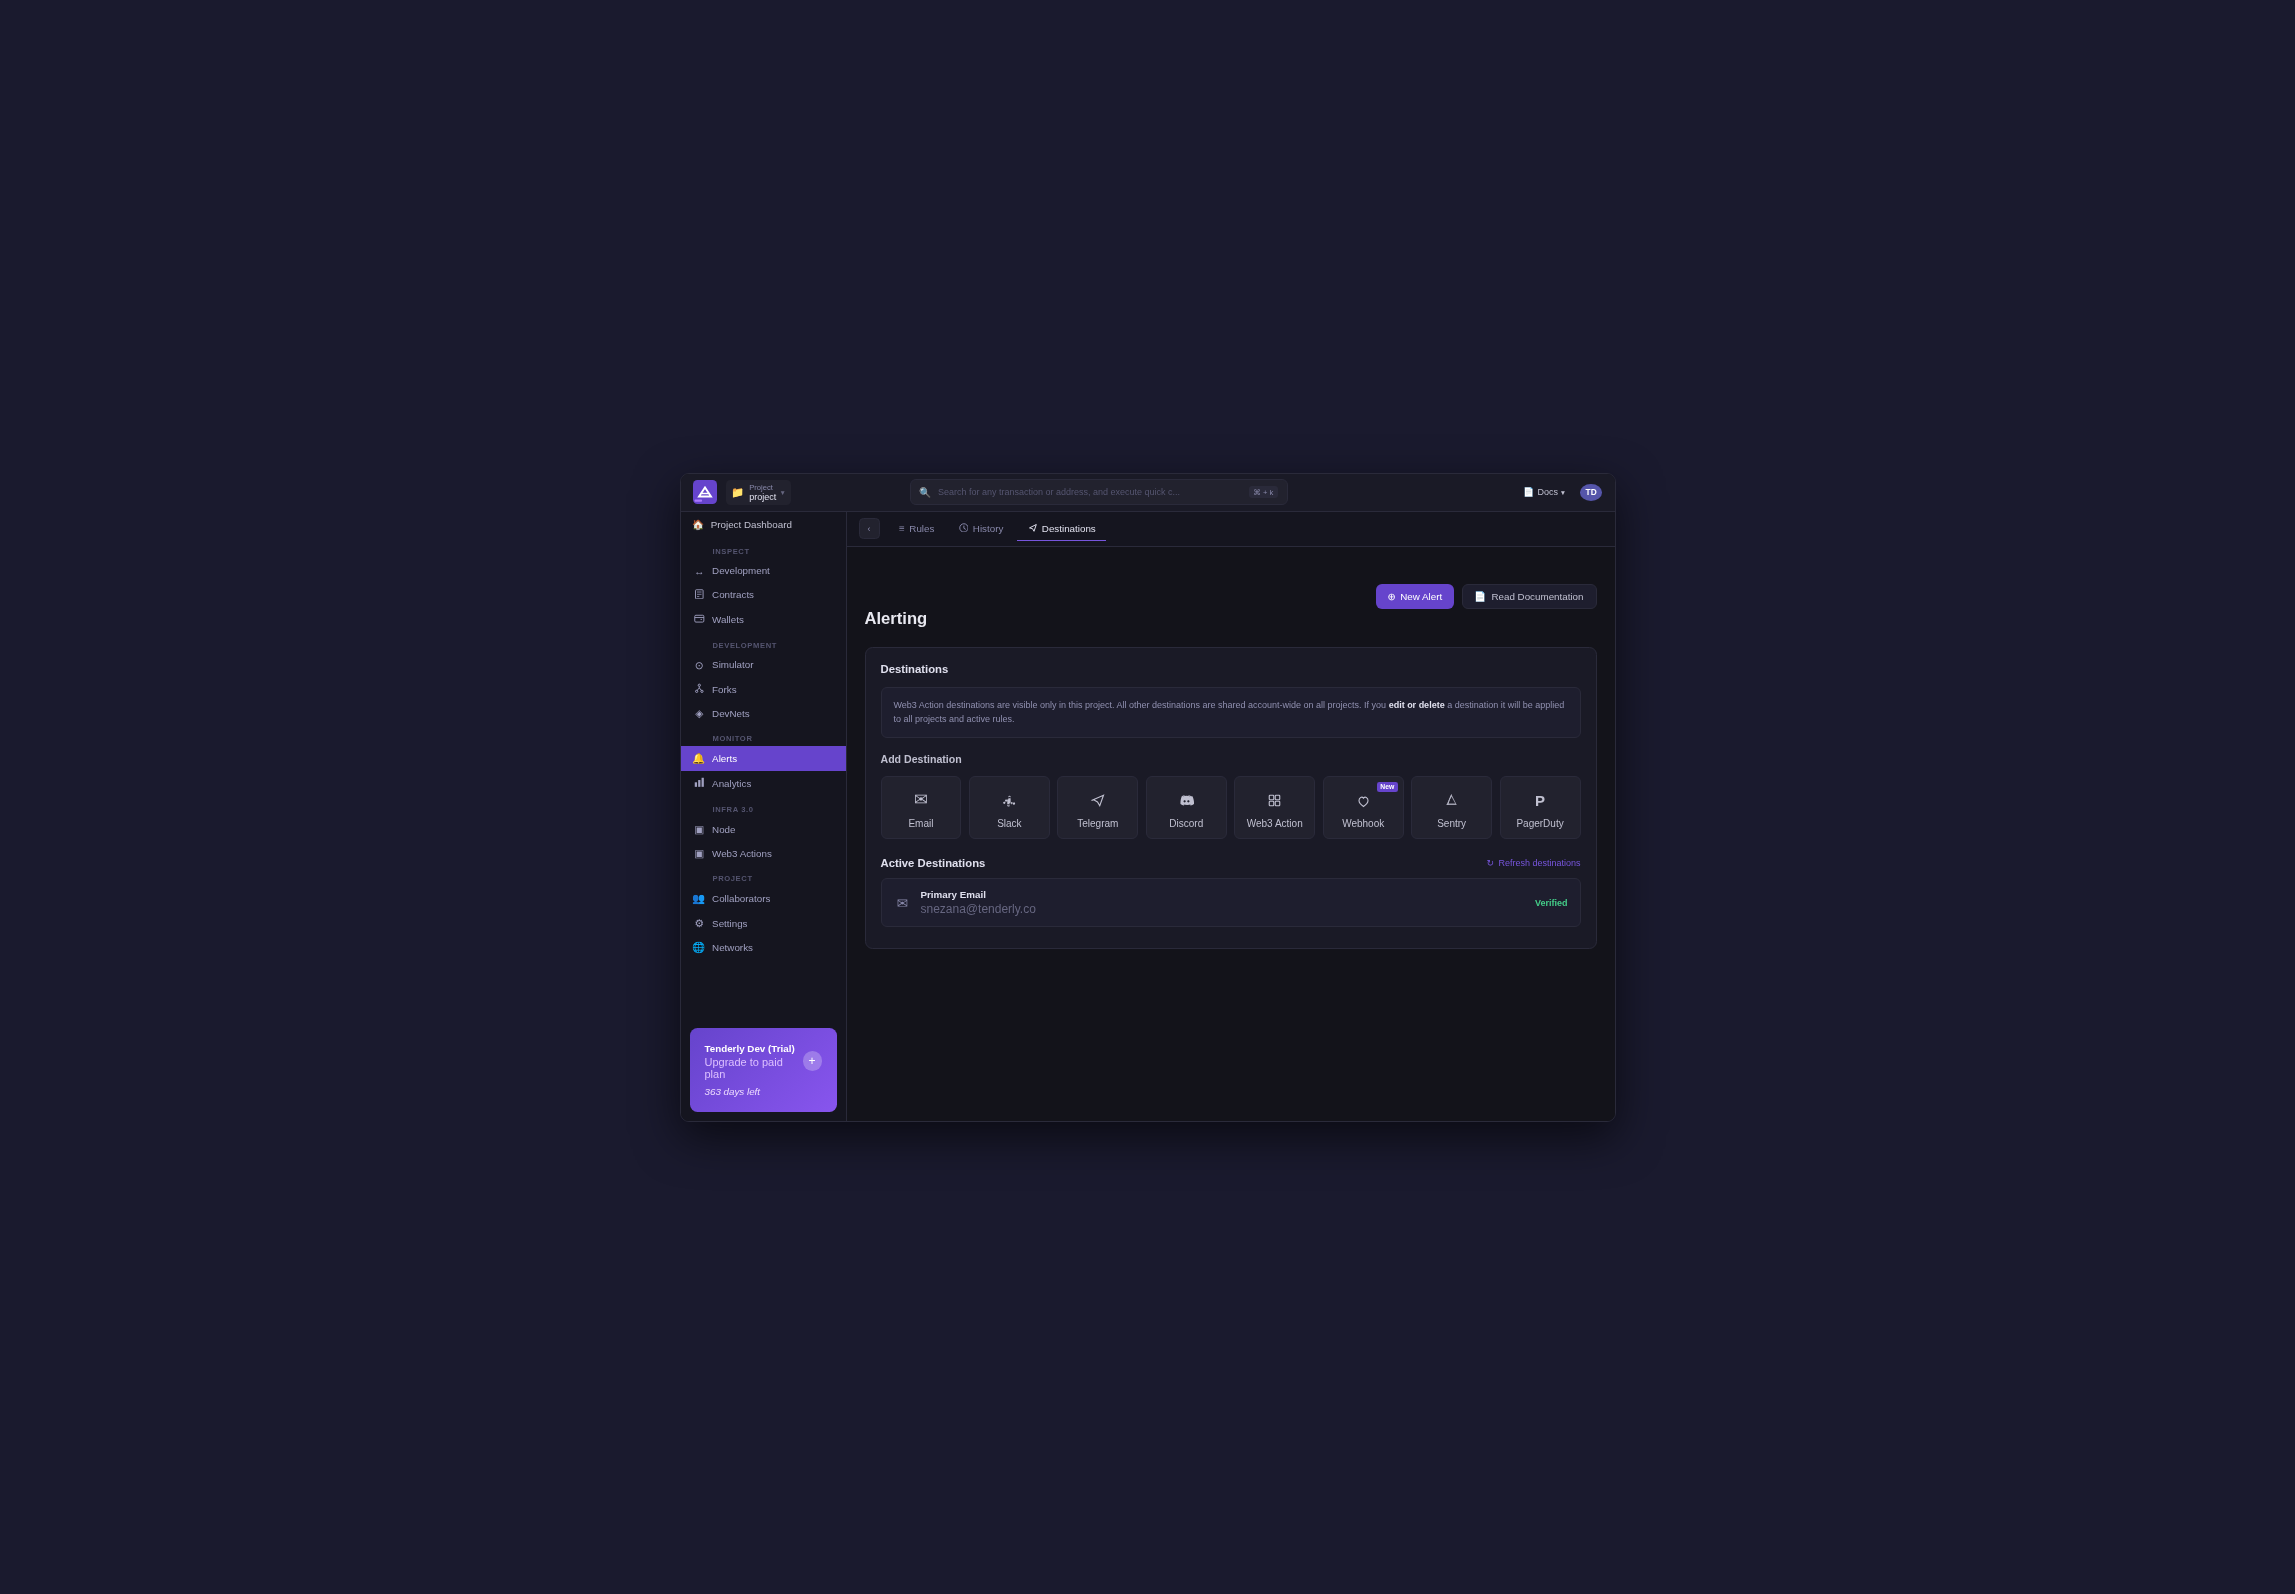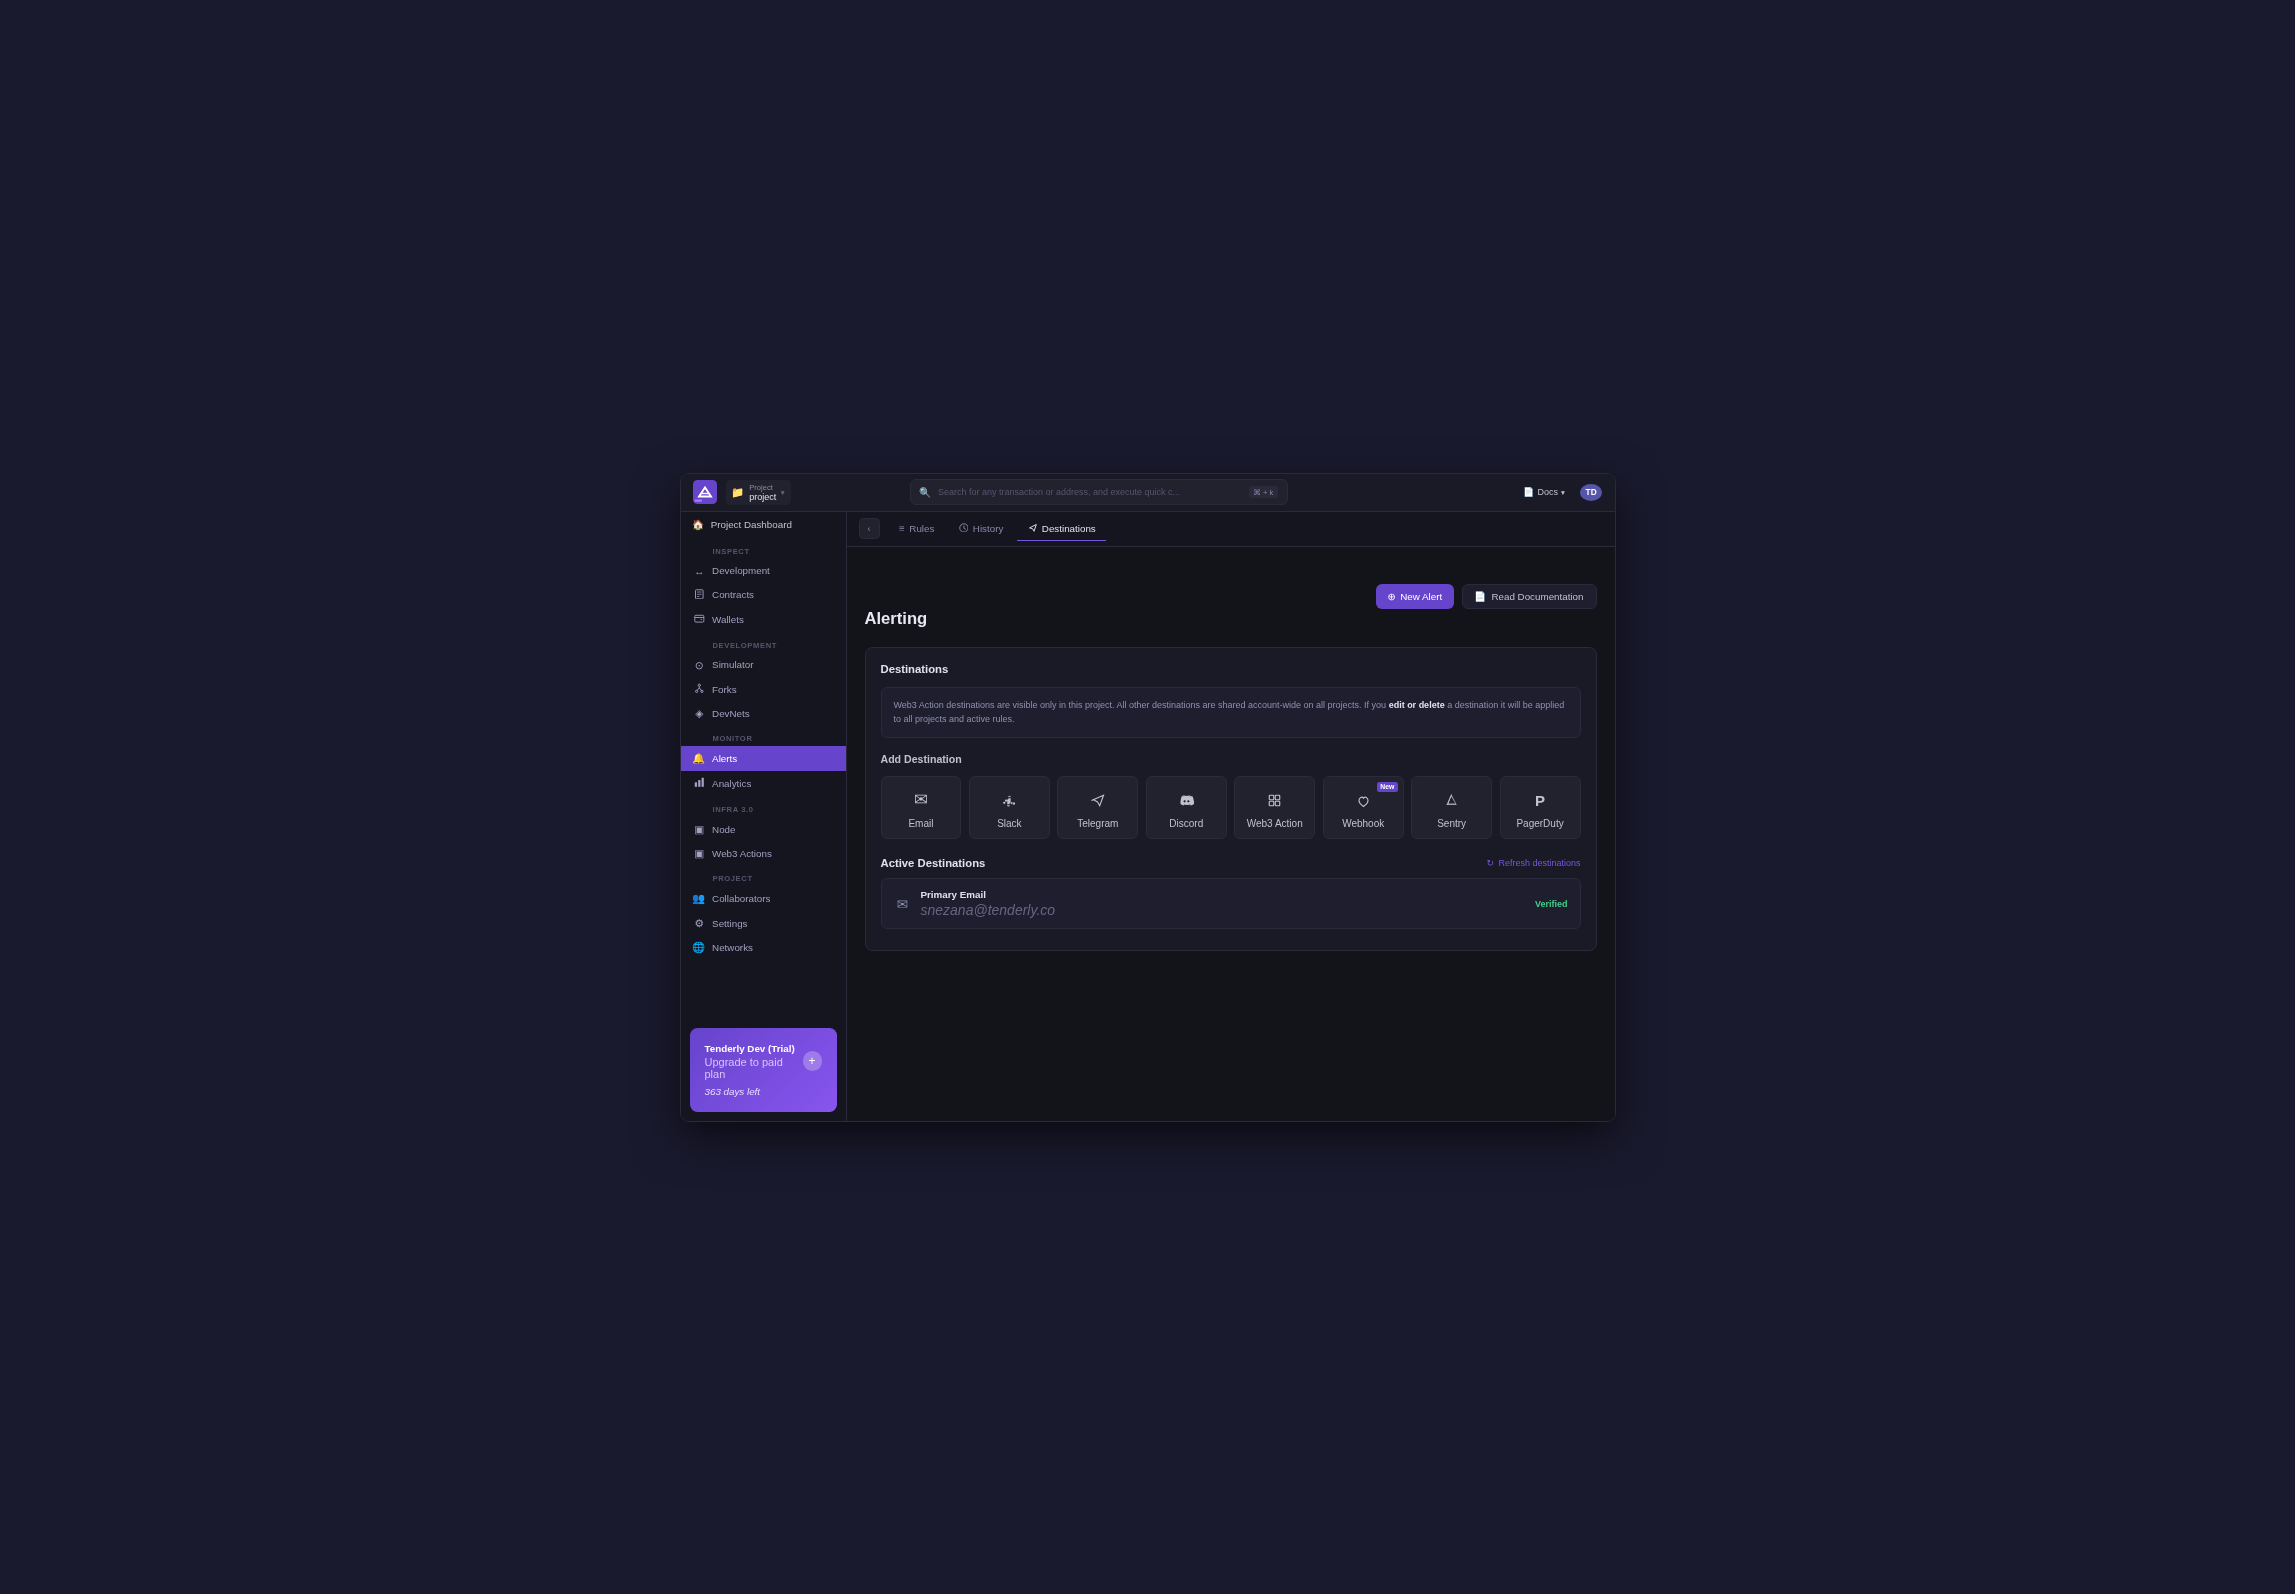--- a/index.html
+++ b/index.html
@@ -412,24 +412,23 @@
       width: 18px;
       text-align: center;
     }
     .dest-row-info { flex: 1; }
     .dest-row-name {
       font-size: 9.8px;
       font-weight: 600;
       color: #e0e0ee;
     }
     .dest-row-sub {
-      font-size: 14px;
+      font-size: 12px;
       color: #666680;
       margin-top: 1.5px;
-      font-style: italic;
     }
     .verified-badge {
       color: #44cc88;
       font-size: 9px;
       font-weight: 600;
     }
     .dest-row-actions {
       display: flex;
       gap: 6px;
     }

